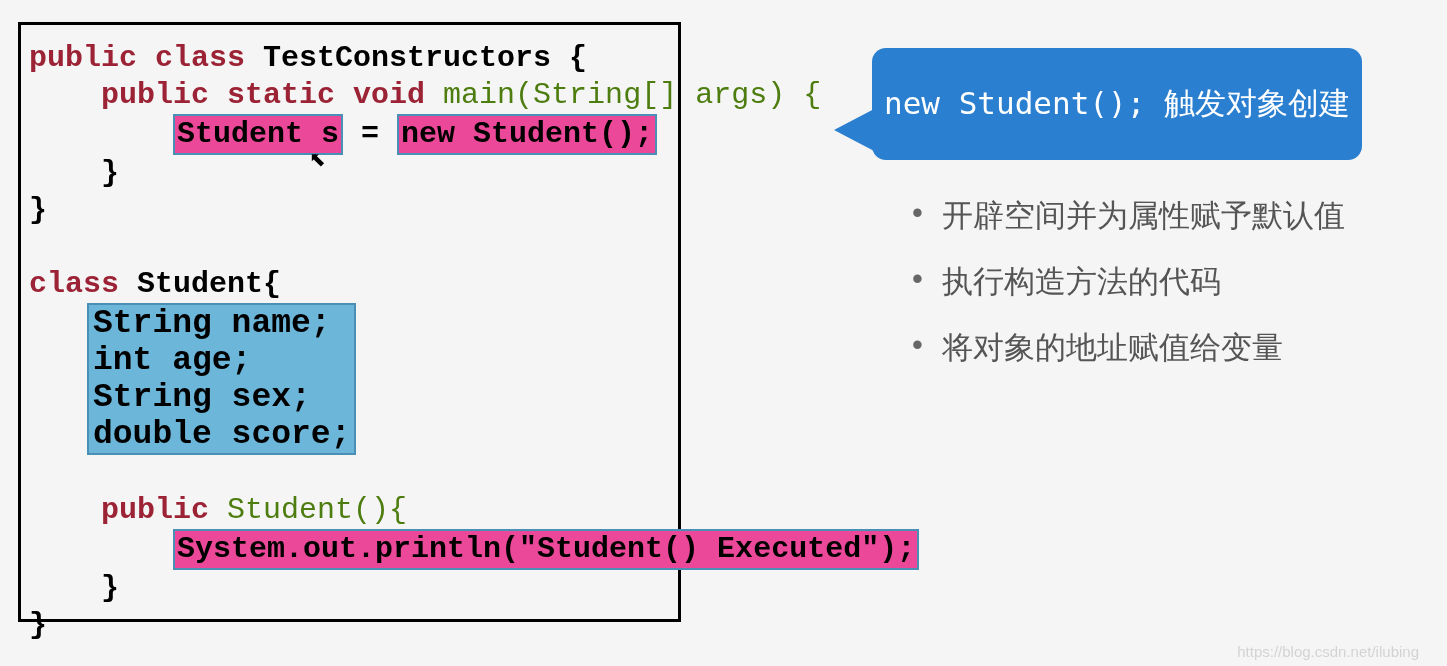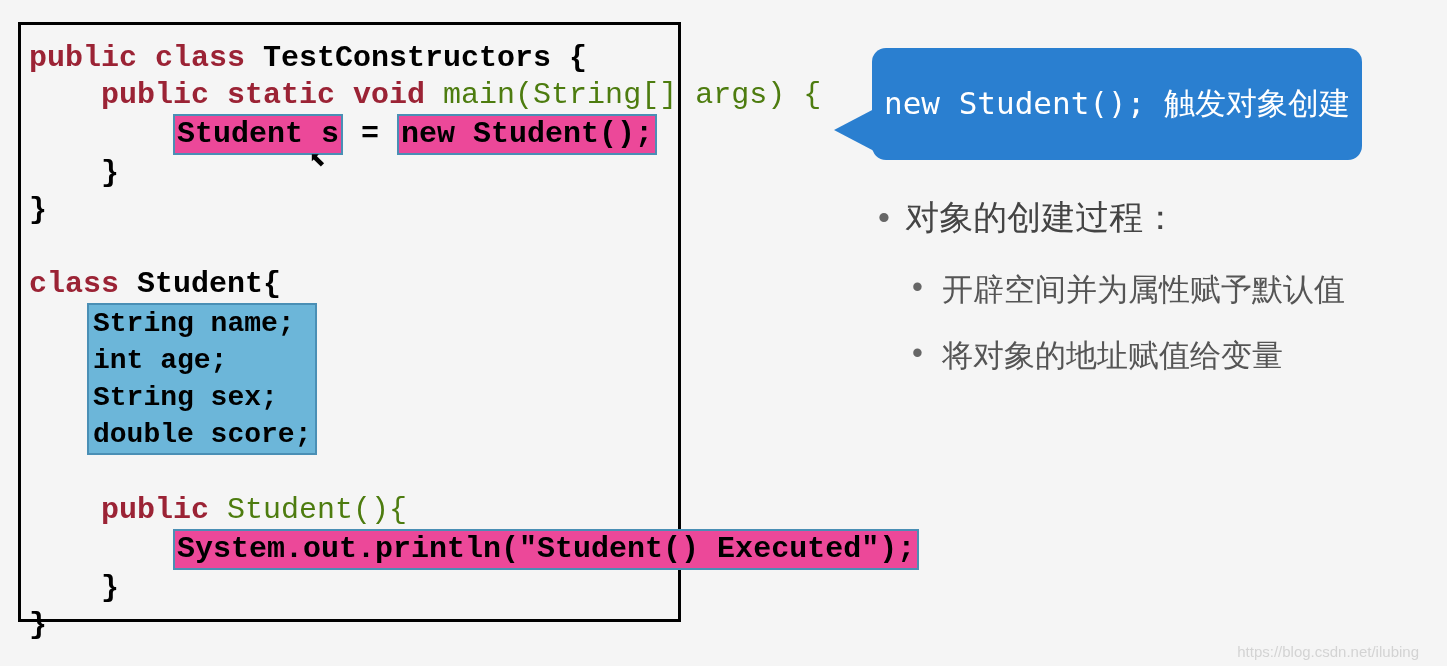--- a/index.html
+++ b/index.html
@@ -44,21 +44,21 @@
     }
     .field-block {
       background: #6cb6d9;
       border: 2px solid #4a8fb5;
       display: inline-block;
       padding: 0 4px;
       margin-left: 58px;
     }
     .field-line {
       font-family: "Consolas", "Courier New", monospace;
-      font-size: 28px;
+      font-size: 33px;
       font-weight: bold;
       line-height: 37px;
       color: #000;
     }
     .callout {
       position: absolute;
       left: 872px;
       top: 40px;
       width: 490px;
       height: 112px;
@@ -159,20 +159,20 @@
   <div class="code-line">}</div>
   <div class="cursor">⬉</div>
 </div>
 
 <div class="callout">
   <div class="callout-arrow"></div>
   <span class="callout-text">new Student(); 触发对象创建</span>
 </div>
 
 <div class="notes">
-  <div class="notes-title">对象的创建过程：</div>
   <ul class="notes-list">
     <li class="notes-item">开辟空间并为属性赋予默认值</li>
+    <li class="notes-item">执行构造方法的代码</li>
     <li class="notes-item">将对象的地址赋值给变量</li>
   </ul>
 </div>
 
 <div class="watermark">https://blog.csdn.net/ilubing</div>
 
 </body></html>

